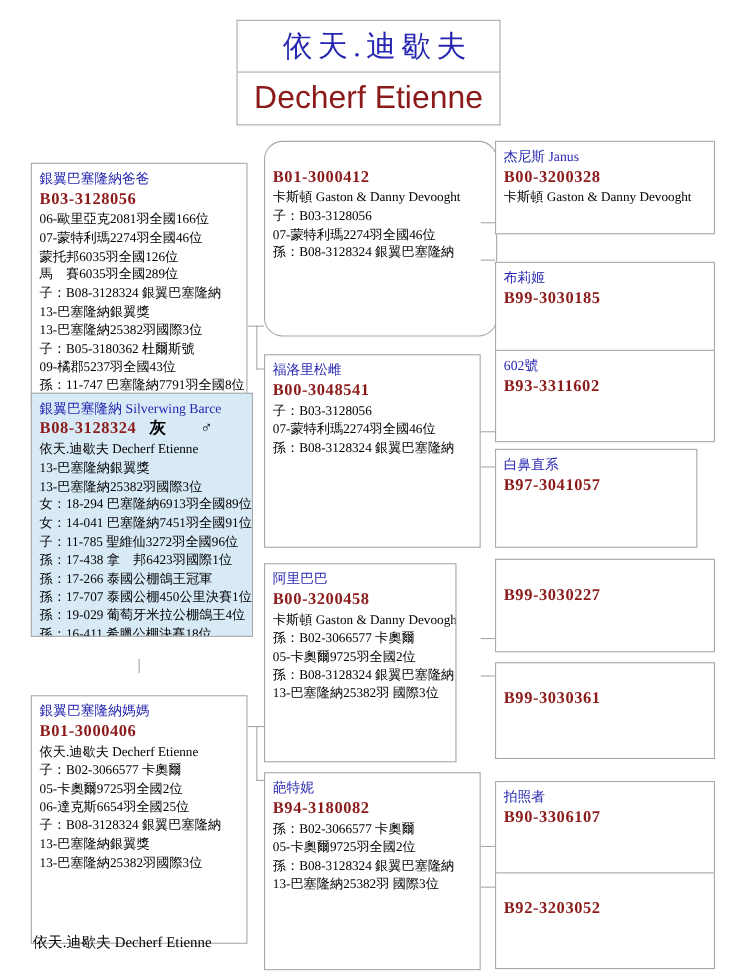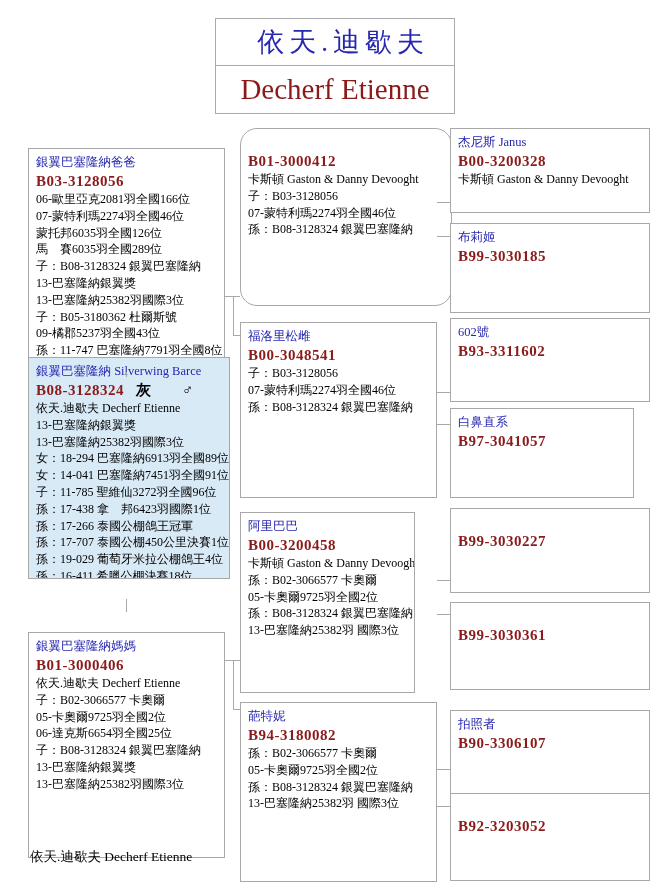--- a/index.html
+++ b/index.html
@@ -10,21 +10,21 @@
   #title-box { position:absolute; left:215px; top:18px; width:240px; }
   .title-cell-cn {
     border:1px solid #aaaaaa; height:46px; line-height:46px; text-align:center;
     color:var(--title-blue,#2626b0); font-size:27px; letter-spacing:5px;
     font-family:"Liberation Serif","DejaVu Serif",serif;
     padding-left:16px;
   }
   .title-cell-en {
     border:1px solid #aaaaaa; border-top:none; height:47px; line-height:47px; text-align:center;
     color:var(--ring-red,#8b1a1a); font-size:29px;
-    font-family:Liberation Serif, serif;
+    font-family:Liberation Sans, sans-serif;
   }
 
   
   .pbox {
     position:absolute; box-sizing:border-box; background:#ffffff;
     border:1px solid var(--border-gray,#a8a8a8);
     padding:5px 6px 4px 7px; color:#000; overflow:hidden;
   }
   .pbox.highlight { background:var(--subject-bg,#d9eaf7); }
   .pbox-title {
@@ -128,21 +128,21 @@
         <div class="pbox-line">孫：B02-3066577 卡奧爾</div>
         <div class="pbox-line">05-卡奧爾9725羽全國2位</div>
         <div class="pbox-line">孫：B08-3128324 銀翼巴塞隆納</div>
         <div class="pbox-line">13-巴塞隆納25382羽 國際3位</div>
       </div>
       <div class="pbox" style="left: 450px; top: 128px; width: 200px; height: 85px;">
         <div class="pbox-title">杰尼斯 Janus</div>
         <div class="pbox-ring"><span>B00-3200328</span></div>
         <div class="pbox-line">卡斯頓 Gaston &amp; Danny Devooght</div>
       </div>
-      <div class="pbox" style="left: 450px; top: 223px; width: 200px; height: 90px;">
+      <div class="pbox" style="left: 450px; top: 238px; width: 200px; height: 90px;">
         <div class="pbox-title">布莉姬</div>
         <div class="pbox-ring"><span>B99-3030185</span></div>
       </div>
       <div class="pbox" style="left: 450px; top: 318px; width: 200px; height: 84px;">
         <div class="pbox-title">602號</div>
         <div class="pbox-ring"><span>B93-3311602</span></div>
       </div>
       <div class="pbox" style="left: 450px; top: 408px; width: 184px; height: 90px;">
         <div class="pbox-title">白鼻直系</div>
         <div class="pbox-ring"><span>B97-3041057</span></div>

